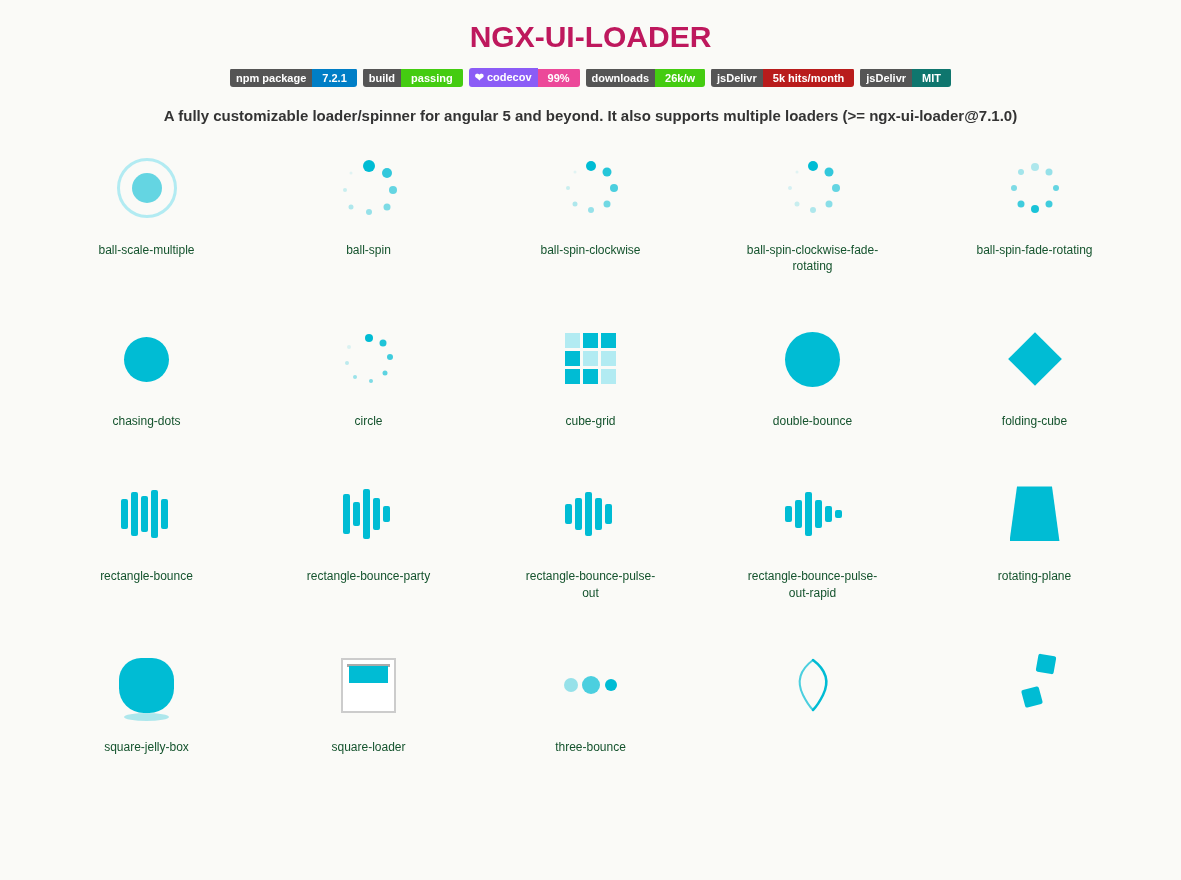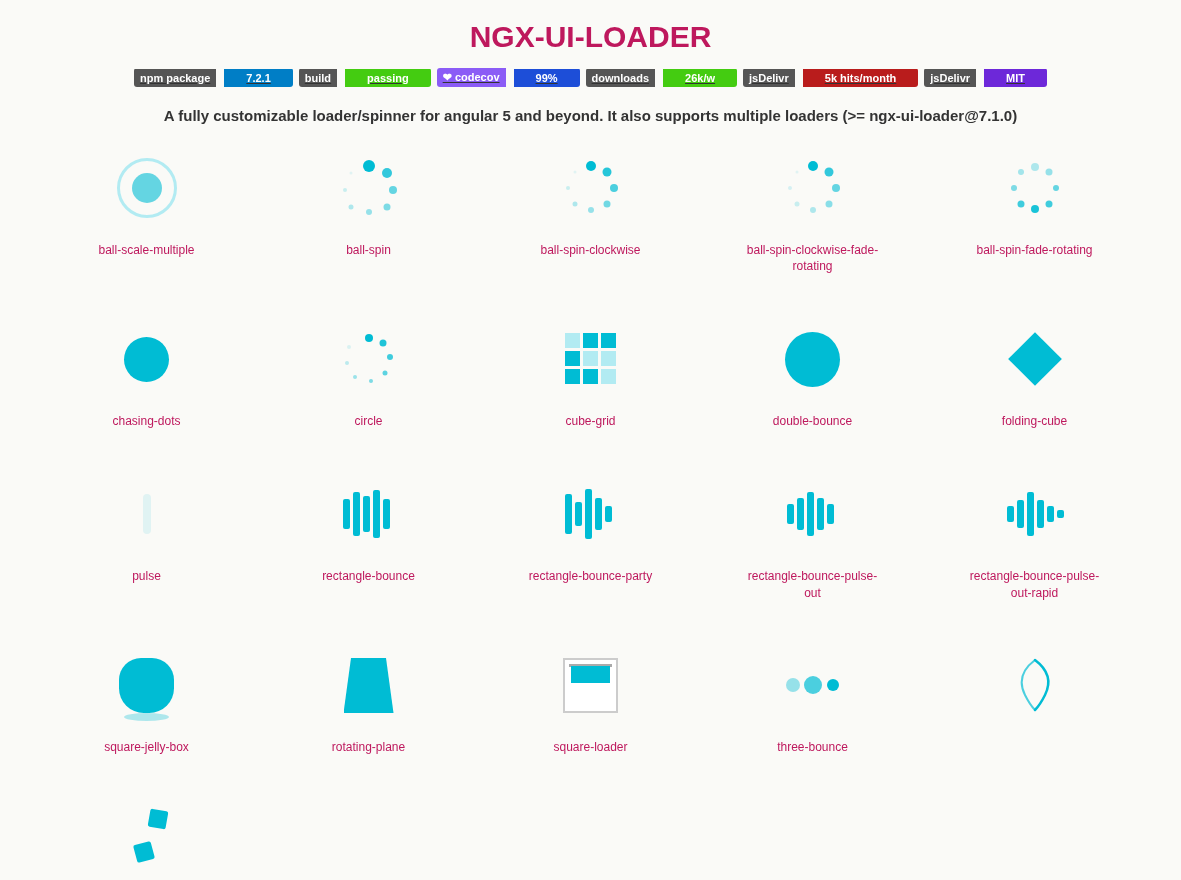--- a/index.html
+++ b/index.html
@@ -23,31 +23,29 @@
       flex-wrap: wrap;
       margin-bottom: 18px;
     }
     .badge {
       display: inline-flex;
       align-items: center;
       border-radius: 3px;
       overflow: hidden;
       font-size: 11px;
       font-weight: bold;
-      text-decoration: underline;
     }
     .badge-label {
       background: #555;
       color: #fff;
       padding: 3px 6px;
     }
     .badge-value {
-      padding: 3px 22px;
+      padding: 3px 10px;
       color: #fff;
-      margin-left: 8px;
     }
 
     .description {
       text-align: center;
       font-size: 15px;
       font-weight: bold;
       line-height: 1.5;
     }
     .grid {
       display: grid;
@@ -66,21 +64,21 @@
       width: 80px;
       height: 80px;
       display: flex;
       align-items: center;
       justify-content: center;
       margin-bottom: 14px;
     }
     .loader-label {
       font-size: 12px;
       text-align: center;
-      color: #be185d;
+      color: #14532d;
       line-height: 1.4;
     }
 
     
     .ball-scale-multiple .outer {
       width: 60px; height: 60px;
       border-radius: 50%;
       border: 3px solid #b2ebf2;
       display: flex; align-items: center; justify-content: center;
     }
@@ -151,33 +149,33 @@
   <span class="badge">
     <span class="badge-label">npm package</span>
     <span class="badge-value" style="background:#007ec6;">7.2.1</span>
   </span>
   <span class="badge">
     <span class="badge-label">build</span>
     <span class="badge-value" style="background:#44cc11;">passing</span>
   </span>
   <span class="badge">
     <span class="badge-label" style="background:#8b5cf6;">❤ codecov</span>
-    <span class="badge-value" style="background:#1d4ed8;">99%</span>
+    <span class="badge-value" style="background:#ec4899;">99%</span>
   </span>
   <span class="badge">
     <span class="badge-label">downloads</span>
     <span class="badge-value" style="background:#44cc11;">26k/w</span>
   </span>
   <span class="badge">
     <span class="badge-label">jsDelivr</span>
     <span class="badge-value" style="background:#b91c1c;">5k hits/month</span>
   </span>
   <span class="badge">
     <span class="badge-label">jsDelivr</span>
-    <span class="badge-value" style="background:#6d28d9;">MIT</span>
+    <span class="badge-value" style="background:#0f766e;">MIT</span>
   </span>
 </div>
 
 <p class="description">A fully customizable loader/spinner for angular 5 and beyond. It also supports multiple loaders (&gt;= ngx-ui-loader@7.1.0)</p>
 
 <div class="grid">
 
   <div class="loader-cell">
     <div class="loader-icon">
       <div class="ball-scale-multiple">
@@ -303,29 +301,20 @@
   </div>
 
 
   <div class="loader-cell">
     <div class="loader-icon">
       <div style="width:38px;height:38px;background:#00bcd4;transform:rotate(45deg);"></div>
     </div>
     <div class="loader-label">folding-cube</div>
   </div>
 
-  <div class="loader-cell">
-    <div class="loader-icon">
-
-      <svg width="60" height="60" viewBox="0 0 60 60">
-        <rect x="26" y="10" width="8" height="40" rx="4" fill="#00bcd4" opacity="0.1"></rect>
-      </svg>
-    </div>
-    <div class="loader-label">pulse</div>
-  </div>
 
   <div class="loader-cell">
     <div class="loader-icon">
       <svg width="60" height="60" viewBox="0 0 60 60">
         <rect x="4" y="15" width="7" height="30" rx="2" fill="#00bcd4"></rect>
         <rect x="14" y="8" width="7" height="44" rx="2" fill="#00bcd4"></rect>
         <rect x="24" y="12" width="7" height="36" rx="2" fill="#00bcd4"></rect>
         <rect x="34" y="6" width="7" height="48" rx="2" fill="#00bcd4"></rect>
         <rect x="44" y="15" width="7" height="30" rx="2" fill="#00bcd4"></rect>
       </svg>
@@ -368,30 +357,30 @@
         <rect x="32" y="16" width="7" height="28" rx="2" fill="#00bcd4"></rect>
         <rect x="42" y="22" width="7" height="16" rx="2" fill="#00bcd4"></rect>
         <rect x="52" y="26" width="7" height="8" rx="2" fill="#00bcd4"></rect>
       </svg>
     </div>
     <div class="loader-label">rectangle-bounce-pulse-<br>out-rapid</div>
   </div>
 
   <div class="loader-cell">
     <div class="loader-icon">
+      <div class="rotating-plane-icon"></div>
+    </div>
+    <div class="loader-label">rotating-plane</div>
+  </div>
+
+  <div class="loader-cell">
+    <div class="loader-icon">
       <div class="square-jelly-box-icon"></div>
     </div>
     <div class="loader-label">square-jelly-box</div>
-  </div>
-
-  <div class="loader-cell">
-    <div class="loader-icon">
-      <div class="rotating-plane-icon"></div>
-    </div>
-    <div class="loader-label">rotating-plane</div>
   </div>
 
   <div class="loader-cell">
     <div class="loader-icon">
       <div class="square-loader-icon"></div>
     </div>
     <div class="loader-label">square-loader</div>
   </div>
 
   <div class="loader-cell">

